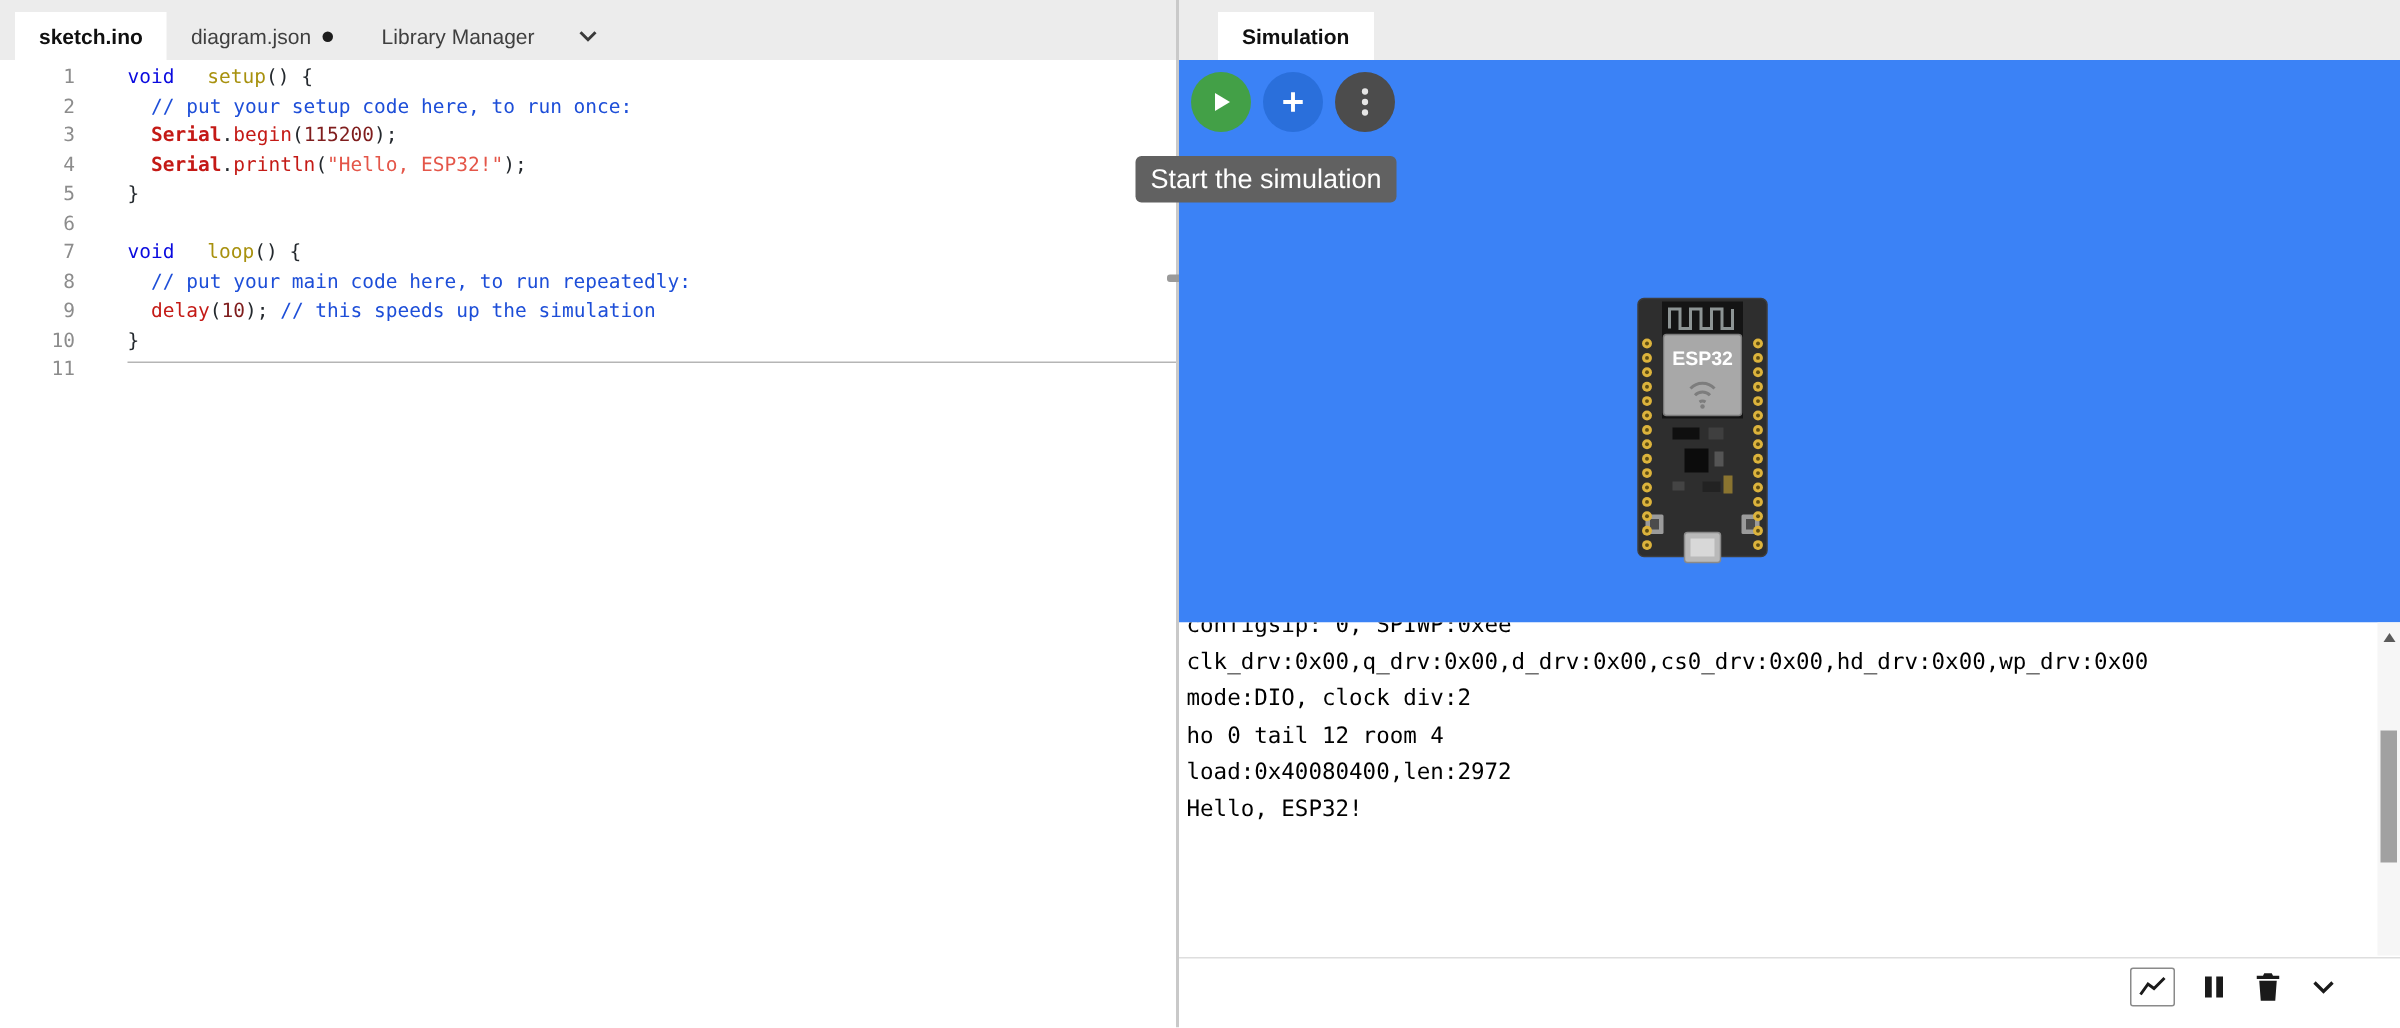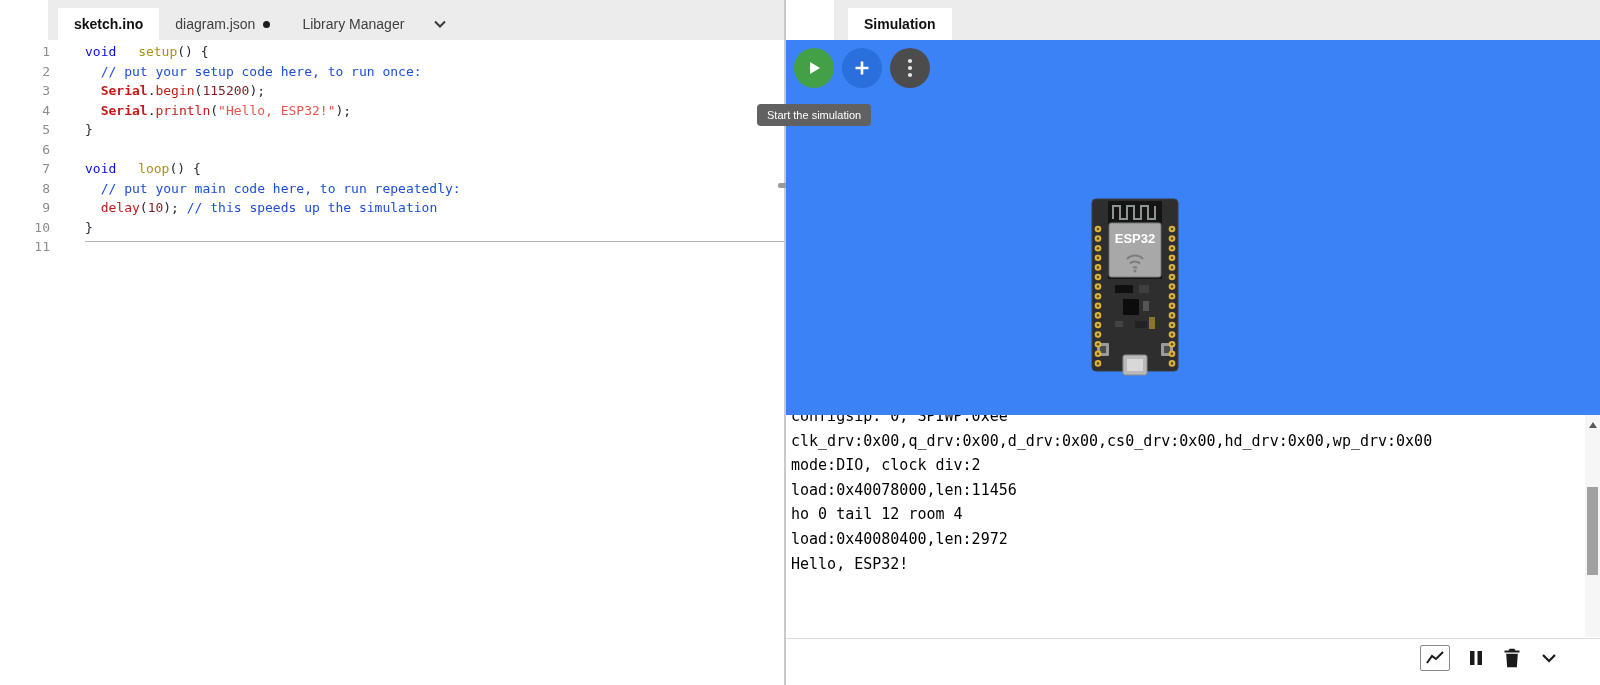--- a/index.html
+++ b/index.html
@@ -2,21 +2,21 @@
 <html><head>
 <meta charset="utf-8">
 <style>
   * { box-sizing: border-box; }
   html,body { margin:0; padding:0; width:1600px; height:685px; overflow:hidden;
               font-family:"Liberation Sans", sans-serif; background:#fff; }
   .app { position:relative; width:1600px; height:685px; display:flex; }
 
   
   .left-panel { width:784px; display:flex; flex-direction:column; background:#fff; }
-  .tabbar { height:40px; background:#ececec; display:flex; align-items:flex-end; padding-left:10px; flex:none;margin-left:48px; }
+  .tabbar { height:40px; background:#ececec; display:flex; align-items:flex-end; padding-left:10px; flex:none; }
   .tab { height:32px; display:flex; align-items:center; padding:0 16px; font-size:14px; color:#3f3f3f; cursor:pointer; }
   .tab.active { background:#fff; font-weight:bold; color:#101010; }
   .mod-dot { width:7px; height:7px; border-radius:50%; background:#1d1d1d; margin-left:8px; }
   .caret-btn { display:flex; align-items:center; height:32px; margin-left:14px; cursor:pointer; }
 
   .editor { flex:1; position:relative; display:flex; background:#fff;
             font-family:"DejaVu Sans Mono","Liberation Mono",monospace; font-size:13px; line-height:19.5px; }
   .gutter { width:64px; padding:2px 14px 0 0; text-align:right; color:#8c8c8c; flex:none; }
   .gutter div { height:19.5px; }
   .code { padding:2px 0 0 21px; white-space:pre; color:#24292e; }
@@ -30,32 +30,32 @@
   .str { color:#e45649; }
   .pl  { color:#24292e; }
   .current-line-rule { position:absolute; left:85px; right:0; top:201px; border-top:1px solid #b5b5b5; }
 
   
   .splitter { width:2px; background:#c9c9c9; position:relative; flex:none; cursor:col-resize; }
   .splitter .handle { position:absolute; top:183px; left:-6px; width:14px; height:5px; background:#9a9a9a; border-radius:2px; }
 
   
   .right-panel { flex:1; display:flex; flex-direction:column; }
-  .tabbar.right { padding-left:14px; }
+  .tabbar.right { padding-left:26px; }
 
   .sim-area { height:375px; background:#3b82f6; position:relative; flex:none; }
   .sim-controls { position:absolute; top:8px; left:8px; display:flex; gap:8px; }
   .circle { width:40px; height:40px; border-radius:50%; border:none; padding:0;
             display:flex; align-items:center; justify-content:center; cursor:pointer; }
   .circle.play { background:#43a047; }
   .circle.add  { background:#2a6fdb; }
   .circle.menu { background:#4c4c4c; }
 
   .tooltip { position:absolute; left:757px; top:104px; z-index:10; background:#616161; color:#fff;
-             font-size:11px; padding:5px 10px; border-radius:4px; white-space:nowrap; }
+             font-size:18px; padding:5px 10px; border-radius:4px; white-space:nowrap; }
 
   .board { position:absolute; left:303px; top:157px; }
 
   
   .serial { height:270px; background:#fff; position:relative; flex:none;
             font-family:"DejaVu Sans Mono","Liberation Mono",monospace; font-size:15px; line-height:24.6px; color:#000; }
   .serial-text { position:absolute; top:0; left:0; right:15px; bottom:48px; overflow:hidden; padding-left:5px; white-space:pre; }
   .serial-text div { height:24.6px; }
   .serial-text div:first-child { margin-top:-11px; }
 
@@ -236,21 +236,21 @@
             <circle cx="83" cy="147.2" r="1.3" fill="#5f4e14"></circle>
             <circle cx="83" cy="156.8" r="3.3" fill="#dcb33c"></circle>
             <circle cx="83" cy="156.8" r="1.3" fill="#5f4e14"></circle>
             <circle cx="83" cy="166.4" r="3.3" fill="#dcb33c"></circle>
             <circle cx="83" cy="166.4" r="1.3" fill="#5f4e14"></circle>
           </g>
       </svg>
     </div>
 
     <div class="serial">
-      <div class="serial-text" id="serial-lines"><div>configsip: 0, SPIWP:0xee</div><div>clk_drv:0x00,q_drv:0x00,d_drv:0x00,cs0_drv:0x00,hd_drv:0x00,wp_drv:0x00</div><div>mode:DIO, clock div:2</div><div>load:0x40078000,len:11456</div><div>ho 0 tail 12 room 4</div><div>load:0x40080400,len:2972</div><div>Hello, ESP32!</div></div>
+      <div class="serial-text" id="serial-lines"><div>configsip: 0, SPIWP:0xee</div><div>clk_drv:0x00,q_drv:0x00,d_drv:0x00,cs0_drv:0x00,hd_drv:0x00,wp_drv:0x00</div><div>mode:DIO, clock div:2</div><div>ho 0 tail 12 room 4</div><div>load:0x40080400,len:2972</div><div>Hello, ESP32!</div></div>
 
       <div class="vscroll">
         <div class="arrow-up"></div>
         <div class="thumb"></div>
       </div>
 
       <div class="serial-toolbar">
         <button class="tool boxed">
           <svg width="20" height="16" viewBox="0 0 20 16">
             <polyline points="2,13 7,6 11,9 18,2" stroke="#1a1a1a" fill="none" stroke-width="2"></polyline>

